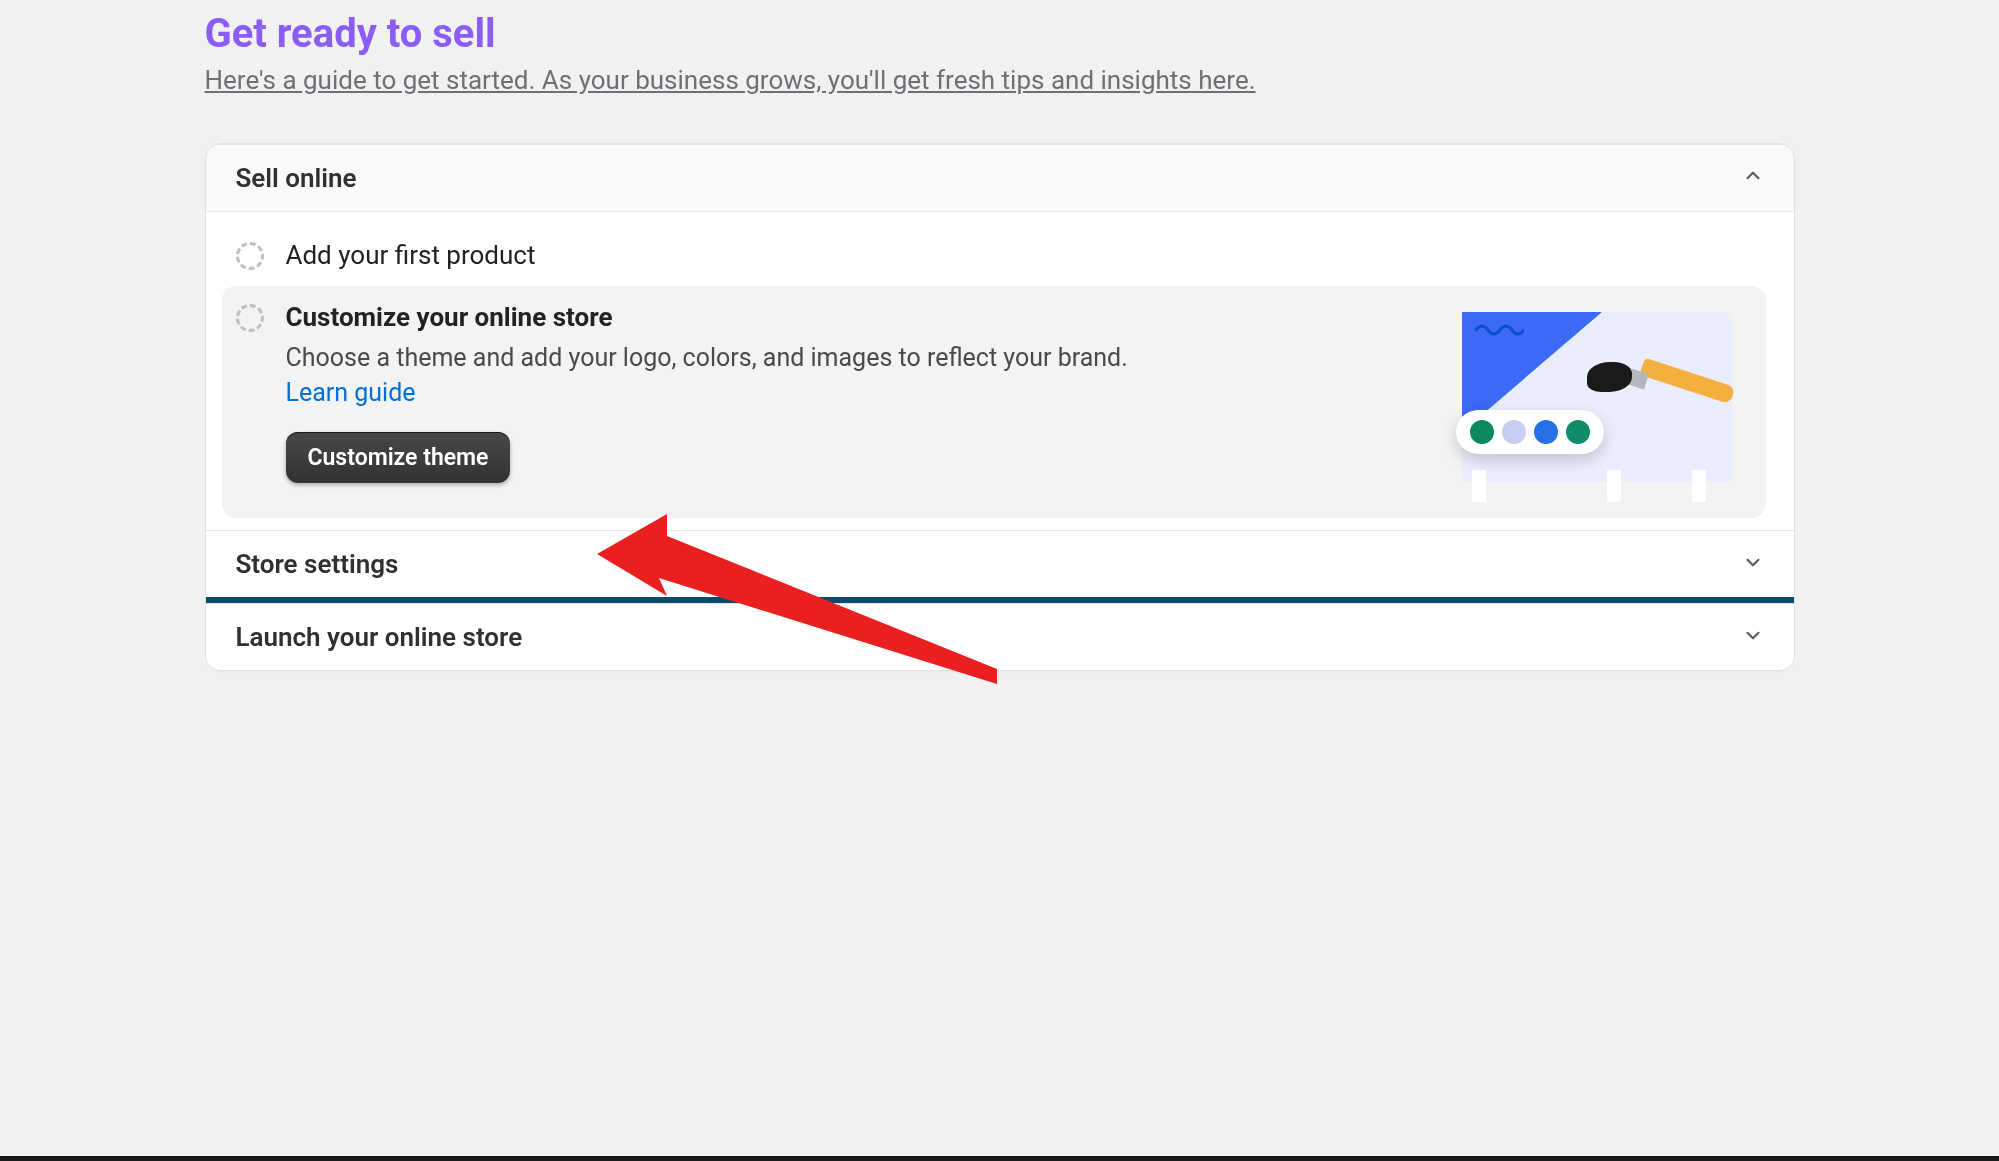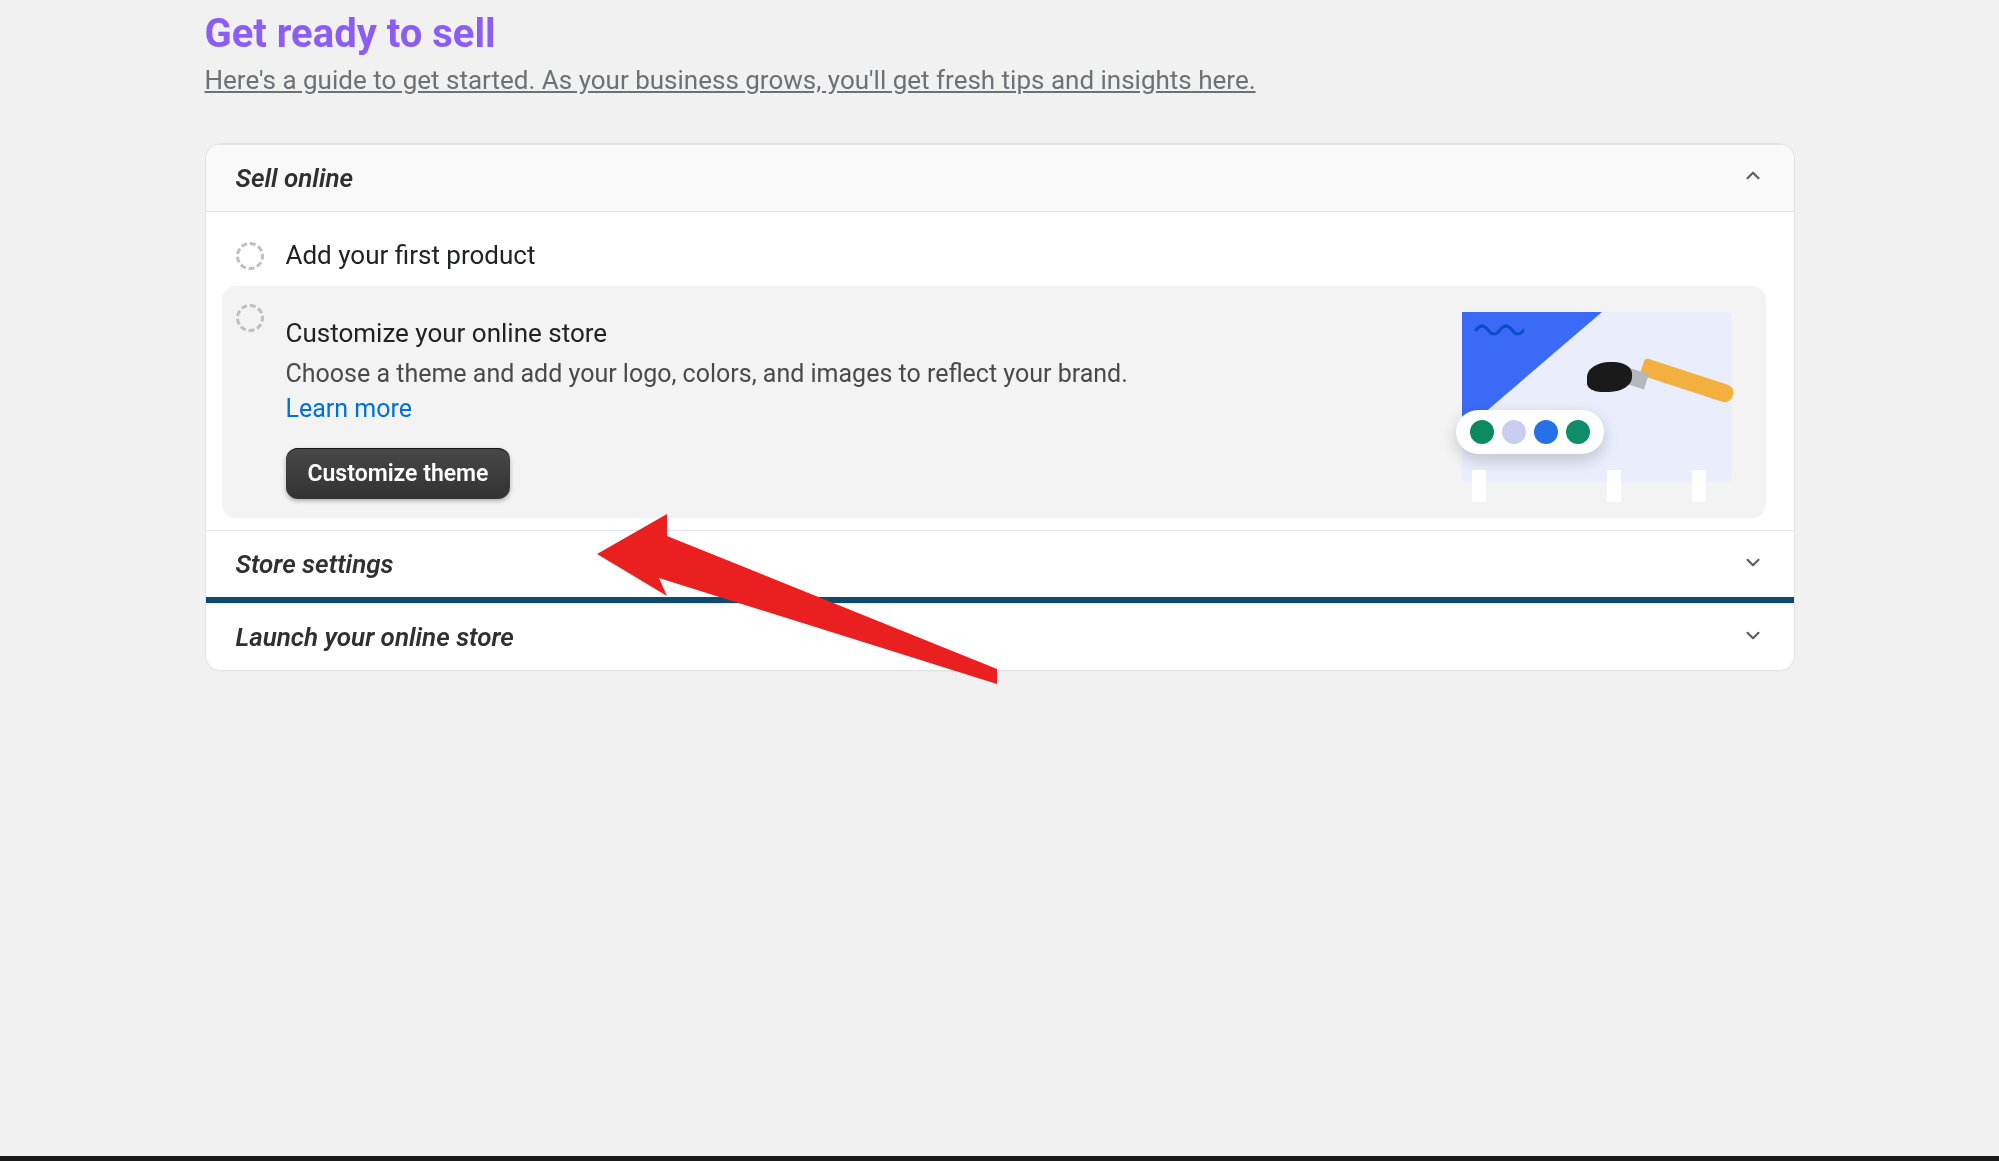--- a/index.html
+++ b/index.html
@@ -62,21 +62,20 @@
     }
     .section-header {
       display: flex;
       align-items: center;
       justify-content: space-between;
       padding: 18px 30px;
       background: #f9f9f9;
       border-top: 1px solid #e4e5e7;
       border-bottom: 1px solid #e4e5e7;
       cursor: pointer;
-      font-style: italic;
     }
     .section-header-title {
       font-size: 26px;
       font-weight: 600;
       color: #303030;
     }
     .section-header.collapsed-row {
       background: #fff;
       border-bottom: 6px solid #0c4a6e;
     }
@@ -104,22 +103,21 @@
       border-radius: 50%;
       border: 3px dashed #bdbfc3;
       flex-shrink: 0;
       margin-top: 2px;
     }
     .task-title {
       font-size: 26px;
       color: #202223;
     }
     .task-title.bold {
-      font-weight: 400;
-      margin-top: 16px;
+      font-weight: 700;
     }
     .task-content {
       flex: 1;
       max-width: 880px;
     }
     .task-desc {
       font-size: 25px;
       color: #4a4a4a;
       margin-top: 8px;
       line-height: 1.4;
@@ -273,21 +271,21 @@
       <div class="task-row simple">
         <span class="dashed-circle"></span>
         <span class="task-title">Add your first product</span>
       </div>
 
       <div class="task-row expanded">
         <span class="dashed-circle"></span>
         <div class="task-content">
           <div class="task-title bold">Customize your online store</div>
           <div class="task-desc">
-            <span>Choose a theme and add your logo, colors, and images to reflect your brand. </span><a href="#" class="learn-link">Learn more</a>
+            <span>Choose a theme and add your logo, colors, and images to reflect your brand. </span><a href="#" class="learn-link">Learn guide</a>
           </div>
           <button class="theme-btn">Customize theme</button>
         </div>
 
         <div class="illus-wrap">
           <div class="illus-bg"></div>
           <div class="illus-tri"></div>
           <svg class="illus-squig" width="50" height="14">
               <path d="M2 8 Q8 0 14 8 T26 8 T38 8 T50 8" stroke="#0c4ec9" stroke-width="3" fill="none" stroke-linecap="round"></path>
             </svg>

